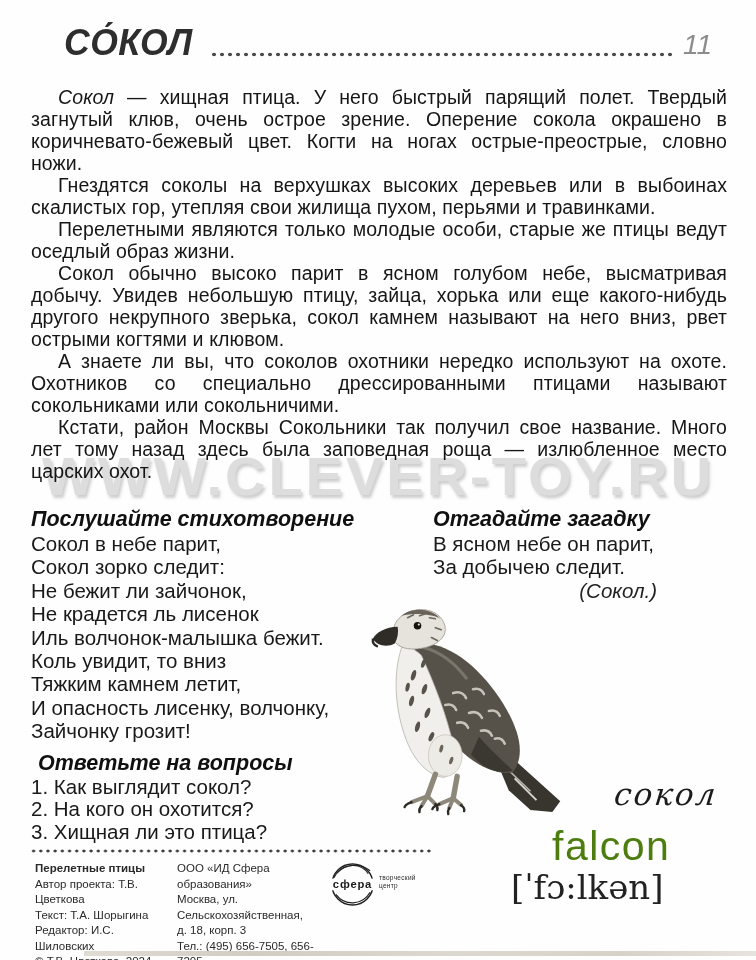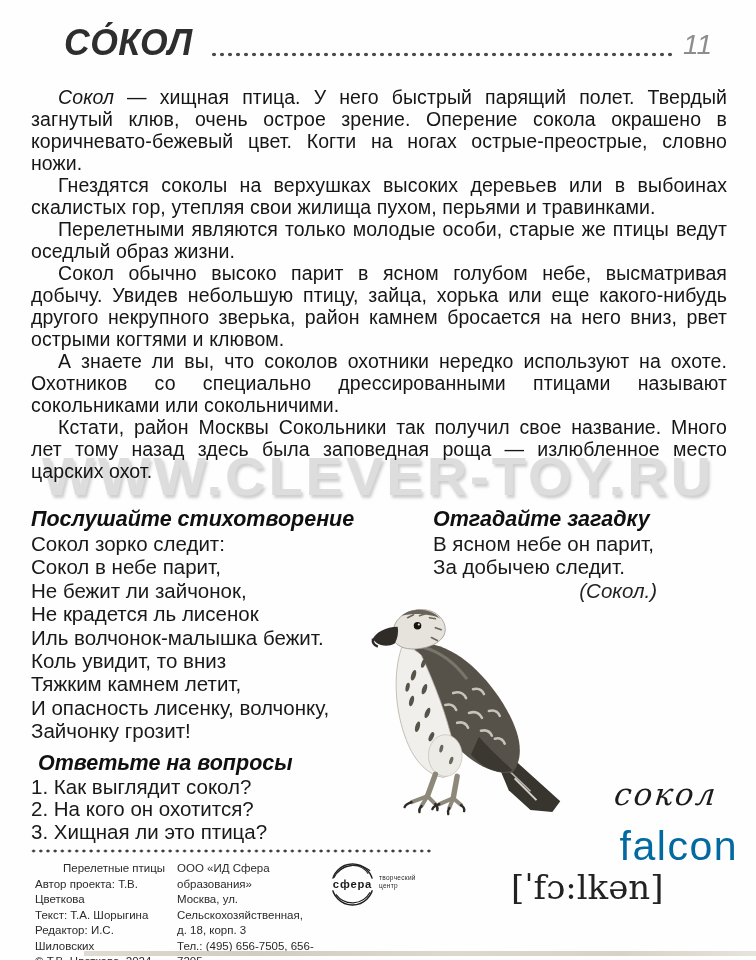--- a/index.html
+++ b/index.html
@@ -137,25 +137,25 @@
     font-family: "DejaVu Serif", serif;
     font-style: italic;
     font-size: 31px;
     letter-spacing: 2px;
     color: #1c1c1c;
     transform: skewX(-6deg);
   }
   .vocab-english {
     position: absolute;
     left: 552px; top: 823px; width: 186px;
-    text-align: right;
+    text-align: left;
     font-size: 41px;
     font-weight: normal;
     letter-spacing: 1.5px;
-    color: #0369a1;
+    color: #4d7c0f;
   }
   .vocab-transcription {
     position: absolute;
     left: 511px; top: 867px; width: 204px;
     text-align: left;
     font-family: "DejaVu Serif", serif;
     font-size: 34px;
     color: #222;
   }
 
@@ -170,21 +170,21 @@
   }
   .footer-col {
     position: absolute;
     top: 861px;
     font-size: 11.5px;
     line-height: 15.5px;
     color: #2a2a2a;
   }
   .footer-credits { left: 35px; width: 140px; }
   .footer-publisher { left: 177px; width: 155px; }
-  .footer-series { font-weight: normal; margin-left: 28px; }
+  .footer-series { font-weight: bold; }
   .footer-logo {
     position: absolute;
     left: 329px; top: 861px;
     display: flex; align-items: center;
   }
   .logo-subtext {
     font-size: 6.5px;
     line-height: 8px;
     color: #2b2b2b;
     margin-left: 3px;
@@ -208,34 +208,34 @@
     <div class="page-title">СО́КОЛ</div>
     <div class="leader-dots"></div>
     <div class="page-number">11</div>
   </div>
 
   <div class="article">
     <p><em class="lead">Сокол</em><span> — хищная птица. У него быстрый парящий полет. Твердый загнутый клюв, очень острое зрение. Оперение сокола окрашено в коричневато-бежевый цвет. Когти на ногах острые-преострые, словно ножи.</span></p>
     <div>
         <p>Гнездятся соколы на верхушках высоких деревьев или в выбоинах скалистых гор, утепляя свои жилища пухом, перьями и травинками.</p>
         <p>Перелетными являются только молодые особи, старые же птицы ведут оседлый образ жизни.</p>
-        <p>Сокол обычно высоко парит в ясном голубом небе, высматривая добычу. Увидев небольшую птицу, зайца, хорька или еще какого-нибудь другого некрупного зверька, район камнем бросается на него вниз, рвет острыми когтями и клювом.</p>
+        <p>Сокол обычно высоко парит в ясном голубом небе, высматривая добычу. Увидев небольшую птицу, зайца, хорька или еще какого-нибудь другого некрупного зверька, сокол камнем называют на него вниз, рвет острыми когтями и клювом.</p>
         <p>А знаете ли вы, что соколов охотники нередко используют на охоте. Охотников со специально дрессированными птицами называют сокольниками или сокольничими.</p>
         <p>Кстати, район Москвы Сокольники так получил свое название. Много лет тому назад здесь была заповедная роща — излюбленное место царских охот.</p>
       </div>
   </div>
 
   <div class="watermark">WWW.CLEVER-TOY.RU</div>
 
   <div class="columns">
     <div class="poem-block">
       <div class="section-header">Послушайте стихотворение</div>
       <div class="poem-lines">
+          <div>Сокол в небе парит,</div>
           <div>Сокол зорко следит:</div>
-          <div>Сокол в небе парит,</div>
           <div>Не бежит ли зайчонок,</div>
           <div>Не крадется ль лисенок</div>
           <div>Иль волчонок-малышка бежит.</div>
           <div>Коль увидит, то вниз</div>
           <div>Тяжким камнем летит,</div>
           <div>И опасность лисенку, волчонку,</div>
           <div>Зайчонку грозит!</div>
         </div>
       <div class="section-header questions-header">Ответьте на вопросы</div>
       <div class="question-list">

